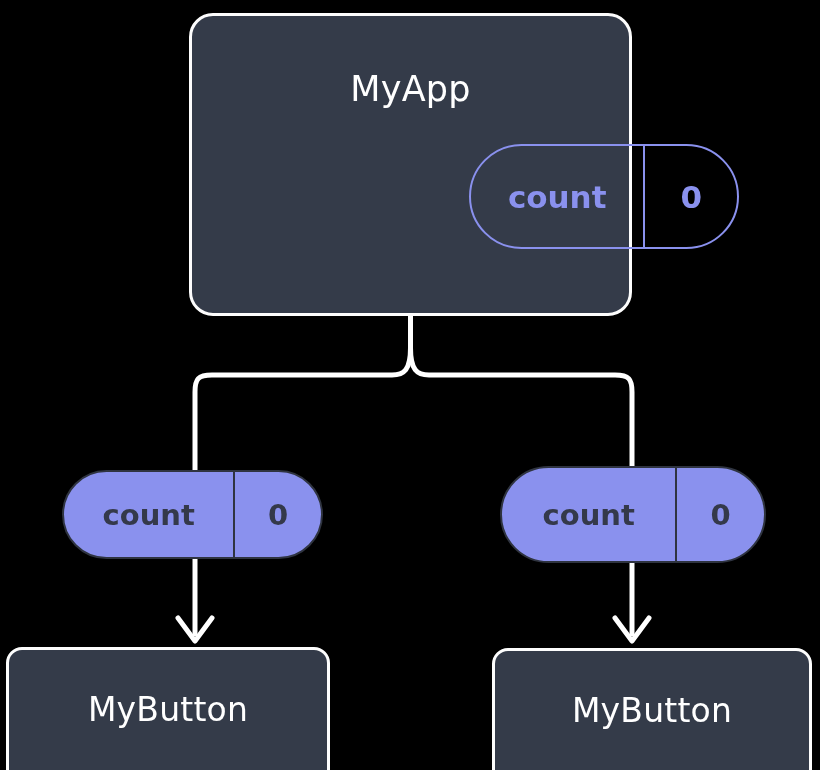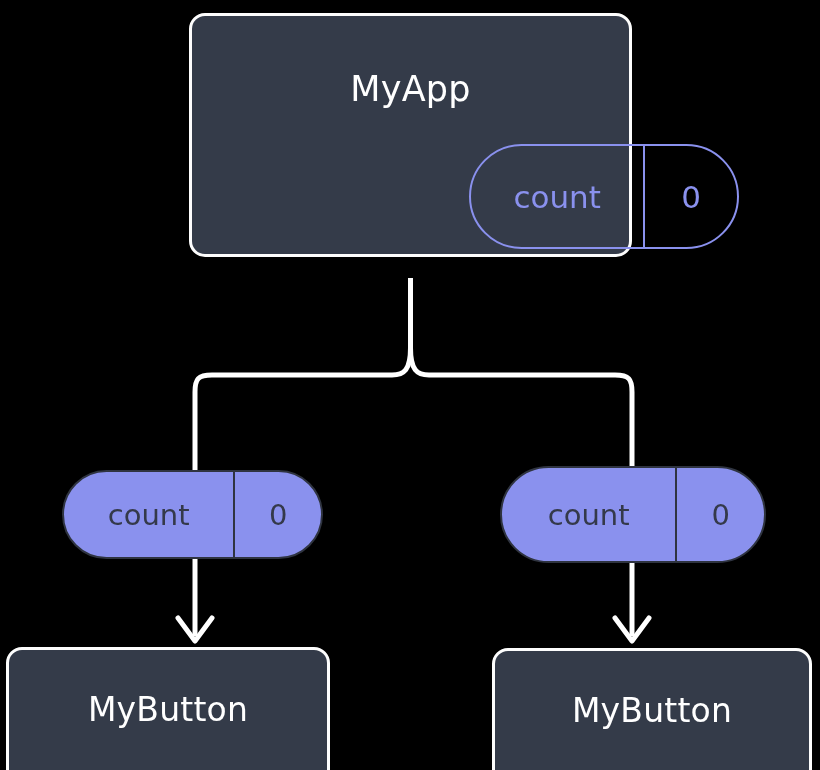--- a/index.html
+++ b/index.html
@@ -47,22 +47,22 @@
     font-weight: 400;
     letter-spacing: 0.2px;
     white-space: nowrap;
   }
 
   
   #app-card {
     left: 189px;
     top: 13px;
     width: 443px;
-    height: 244px;
-    border-radius: 16px;
+    height: 303px;
+    border-radius: 24px;
   }
   #app-card .card-title {
     top: 53px;
     font-size: 35px;
   }
 
   
   .leaf-card {
     height: 160px;
     border-radius: 16px;
@@ -91,20 +91,21 @@
     border-radius: 999px;
     overflow: hidden;
   }
   .pill .pill-key,
   .pill .pill-val {
     display: flex;
     align-items: center;
     justify-content: center;
     box-sizing: border-box;
     white-space: nowrap;
+    font-weight: bold;
   }
 
   
   .pill-outline {
     border: 2px solid #8a91ee;
     background: transparent;
   }
   .pill-outline .pill-key,
   .pill-outline .pill-val {
     color: #8a91ee;

